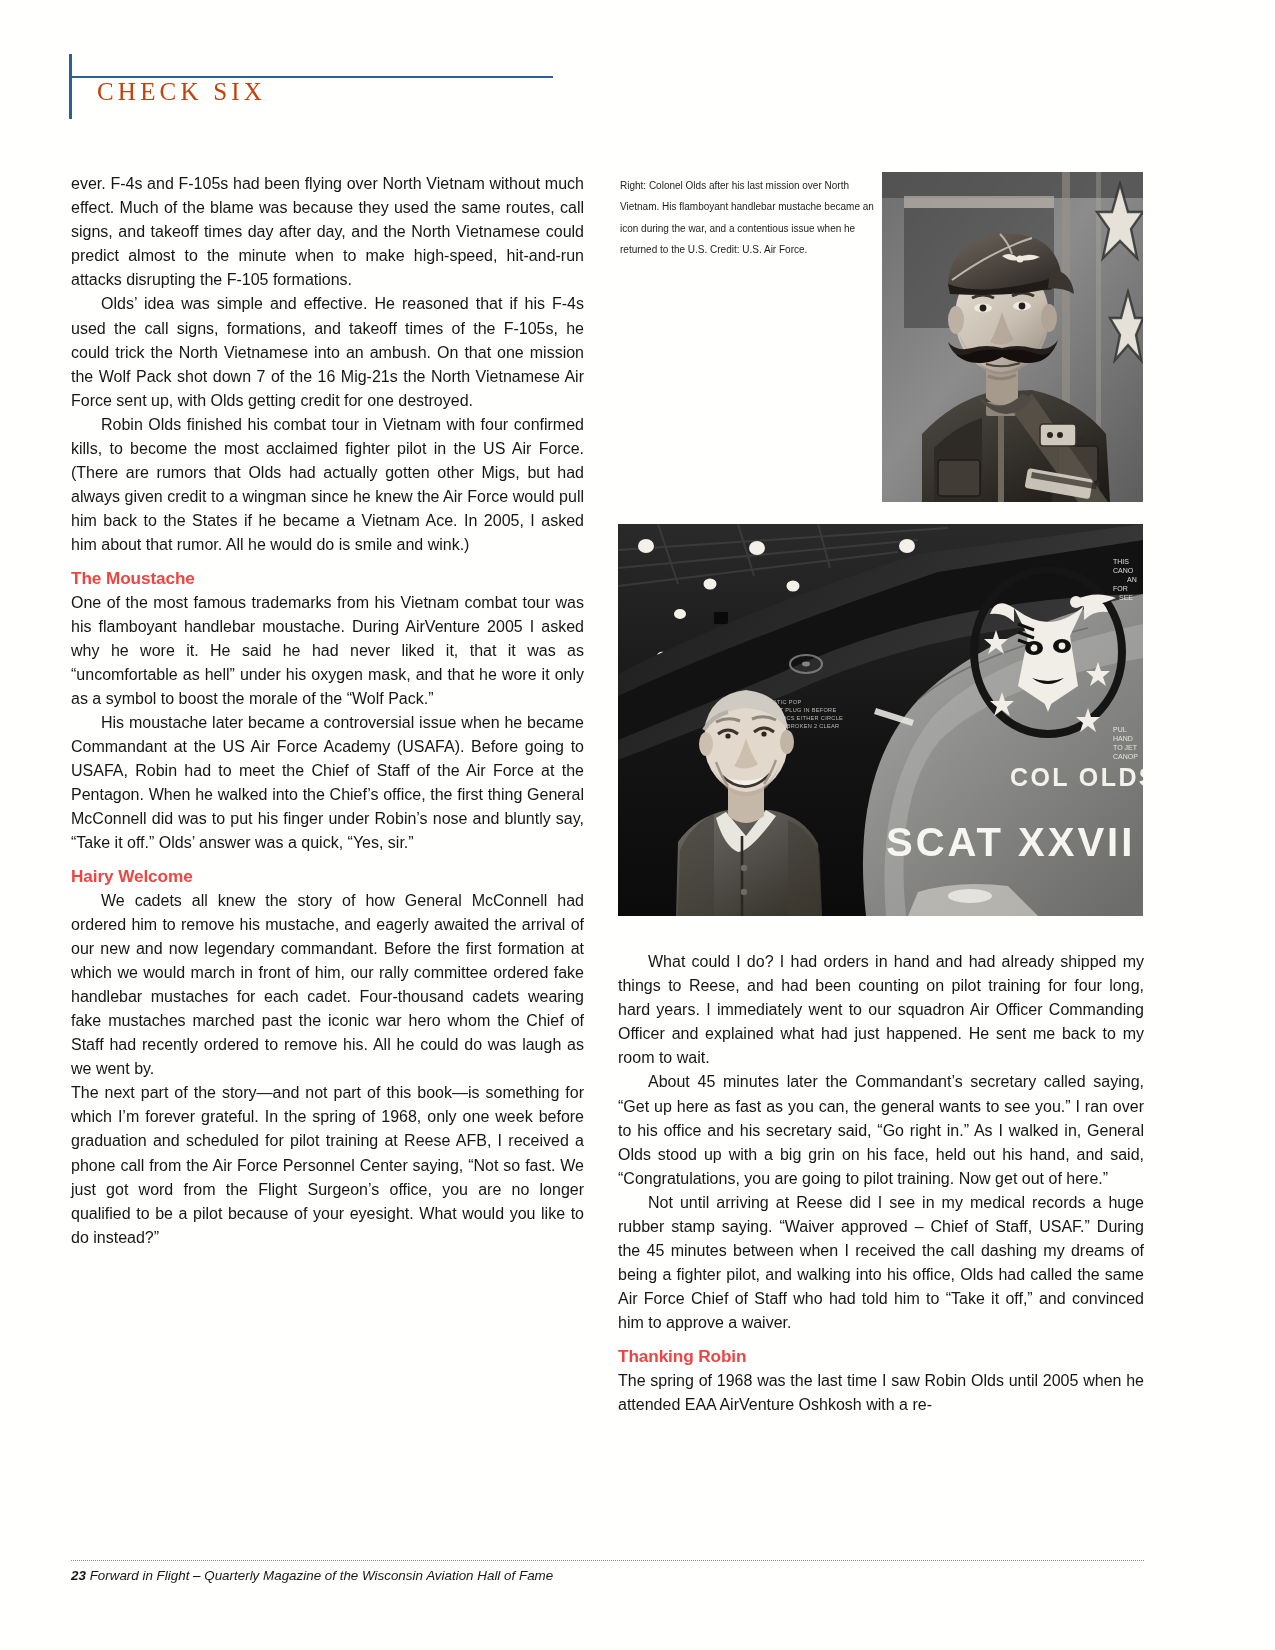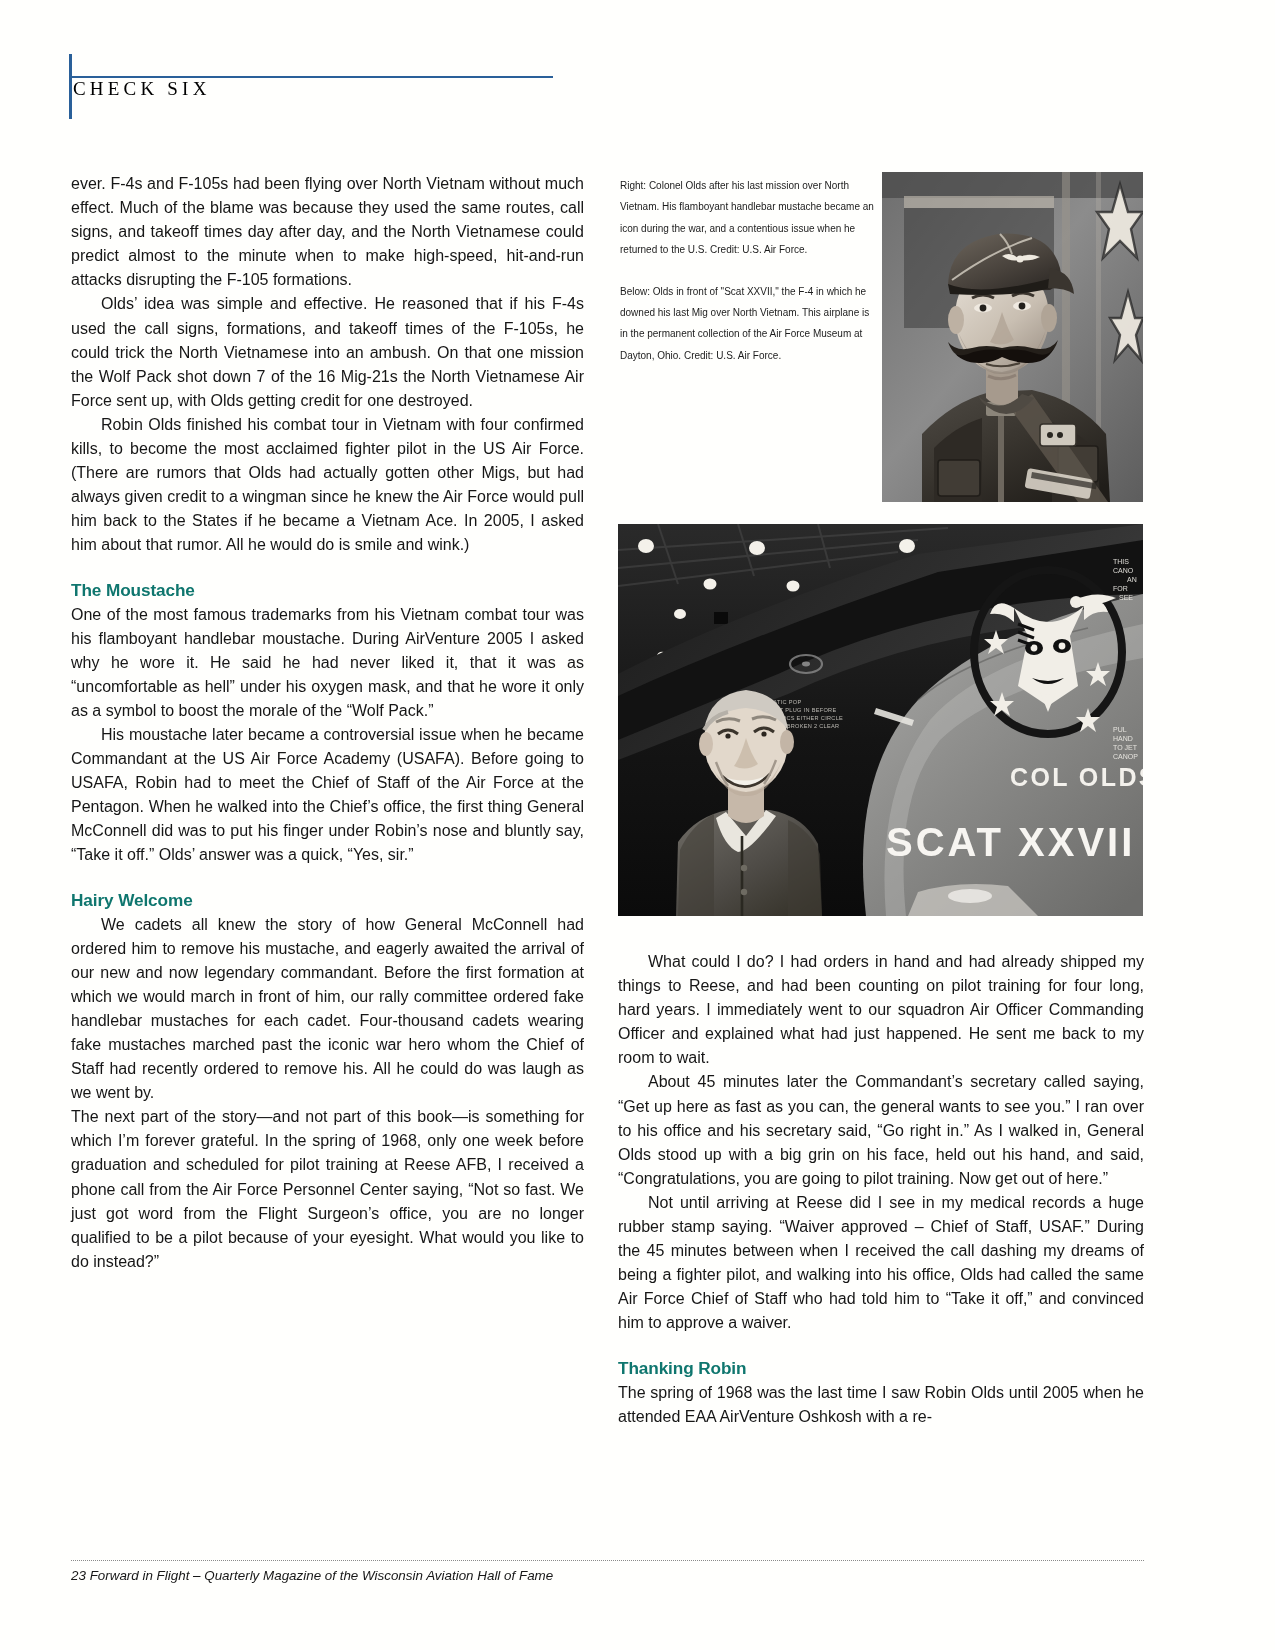--- a/index.html
+++ b/index.html
@@ -33,23 +33,24 @@
     top: 76px;
     width: 484px;
     height: 2px;
     background: #2a6099;
   }
   .header-title {
     position: absolute;
     left: 73px;
     top: 78px;
     font-family: "Liberation Serif", serif;
-    font-size: 19px;
+    font-size: 25px;
     letter-spacing: 4.2px;
-    color: #000000;
+    color: #c2410c;
+    padding-left: 24px;
   }
 
   
   .col-left {
     position: absolute;
     left: 71px;
     top: 172px;
     width: 513px;
   }
   .col-right {
@@ -66,22 +67,22 @@
     text-align: justify;
     color: #161616;
     hyphens: manual;
   }
   p.body.indent { text-indent: 30px; }
 
   h2.sec {
     font-family: "Liberation Sans", sans-serif;
     font-size: 17.2px;
     font-weight: bold;
-    color: #0f766e;
-    margin-top: 22px;
+    color: #ef4444;
+    margin-top: 10px;
     margin-bottom: 2px;
     letter-spacing: -0.1px;
   }
 
   
   .caption-col {
     position: absolute;
     left: 620px;
     top: 175px;
     width: 258px;
@@ -129,21 +130,21 @@
     position: absolute;
     left: 71px;
     top: 1568px;
     font-family: "Liberation Sans", sans-serif;
     font-size: 13.4px;
     font-style: italic;
     color: #171717;
     white-space: nowrap;
   }
   .footer-text .pg {
-    font-weight: normal;
+    font-weight: bold;
     font-style: italic;
   }
 </style>
 </head>
 <body>
 
 <div class="page">
 
   <div class="header-rule-v"></div>
   <div class="header-rule-h"></div>
@@ -159,21 +160,20 @@
     <p class="body indent">His moustache later became a controversial issue when he became Commandant at the US Air Force Academy (USAFA). Before going to USAFA, Robin had to meet the Chief of Staff of the Air Force at the Pentagon. When he walked into the Chief’s office, the first thing General McConnell did was to put his finger under Robin’s nose and bluntly say, “Take it off.” Olds’ answer was a quick, “Yes, sir.”</p>
 
     <h2 class="sec">Hairy Welcome</h2>
     <p class="body indent">We cadets all knew the story of how General McConnell had ordered him to remove his mustache, and eagerly awaited the arrival of our new and now legendary commandant. Before the first formation at which we would march in front of him, our rally committee ordered fake handlebar mustaches for each cadet. Four-thousand cadets wearing fake mustaches marched past the iconic war hero whom the Chief of Staff had recently ordered to remove his. All he could do was laugh as we went by.</p>
 
     <p class="body">The next part of the story—and not part of this book—is something for which I’m forever grateful. In the spring of 1968, only one week before graduation and scheduled for pilot training at Reese AFB, I received a phone call from the Air Force Personnel Center saying, “Not so fast. We just got word from the Flight Surgeon’s office, you are no longer qualified to be a pilot because of your eyesight. What would you like to do instead?”</p>
   </div>
 
   <div class="caption-col">
     <p class="caption">Right: Colonel Olds after his last mission over North Vietnam. His flamboyant handlebar mustache became an icon during the war, and a contentious issue when he returned to the U.S. Credit: U.S. Air Force.</p>
-    <p class="caption">Below: Olds in front of "Scat XXVII," the F-4 in which he downed his last Mig over North Vietnam. This airplane is in the permanent collection of the Air Force Museum at Dayton, Ohio. Credit: U.S. Air Force.</p>
   </div>
 
   <div class="photo" id="photo-portrait">
     <svg viewBox="0 0 261 330" width="261" height="330" preserveAspectRatio="xMidYMid slice" aria-hidden="true">
       <defs>
         <linearGradient id="bgWall" x1="0" y1="0" x2="1" y2="1">
           <stop offset="0%" stop-color="#6e6e6e"></stop>
           <stop offset="45%" stop-color="#8c8c8c"></stop>
           <stop offset="100%" stop-color="#5d5d5d"></stop>
         </linearGradient>

